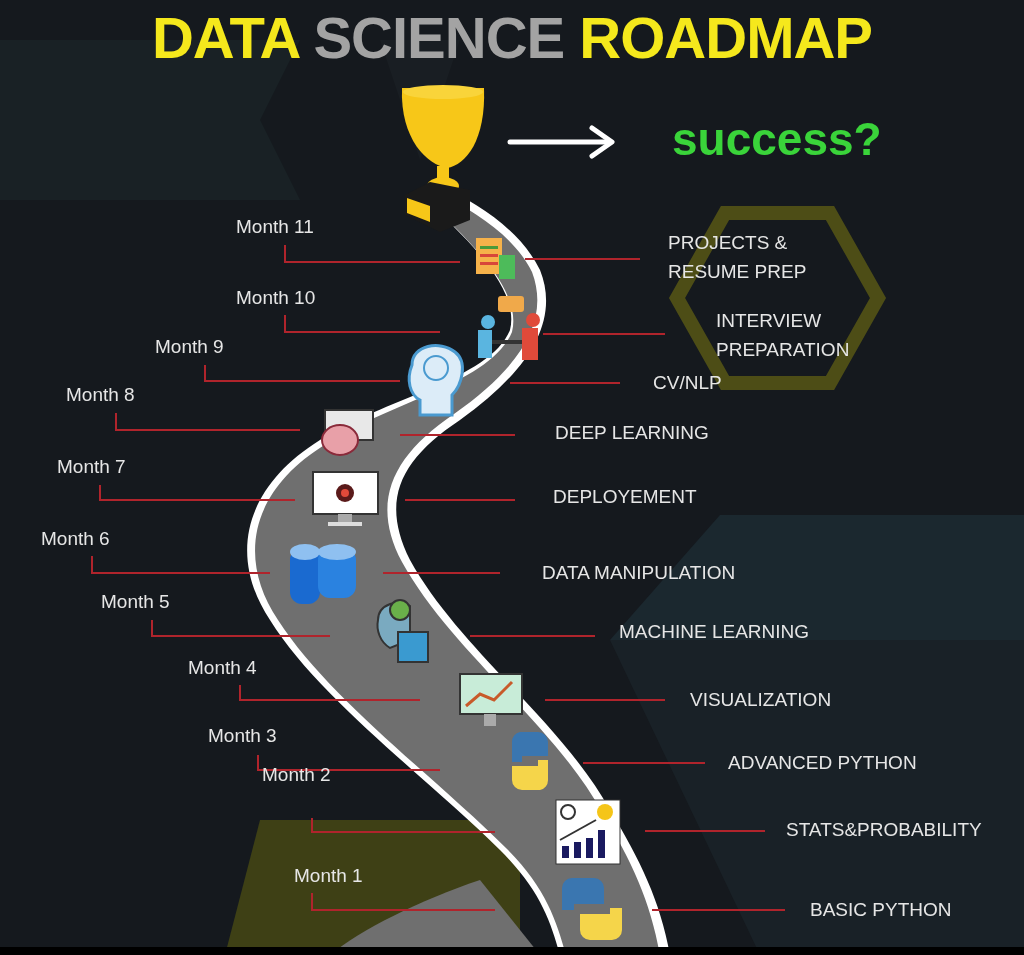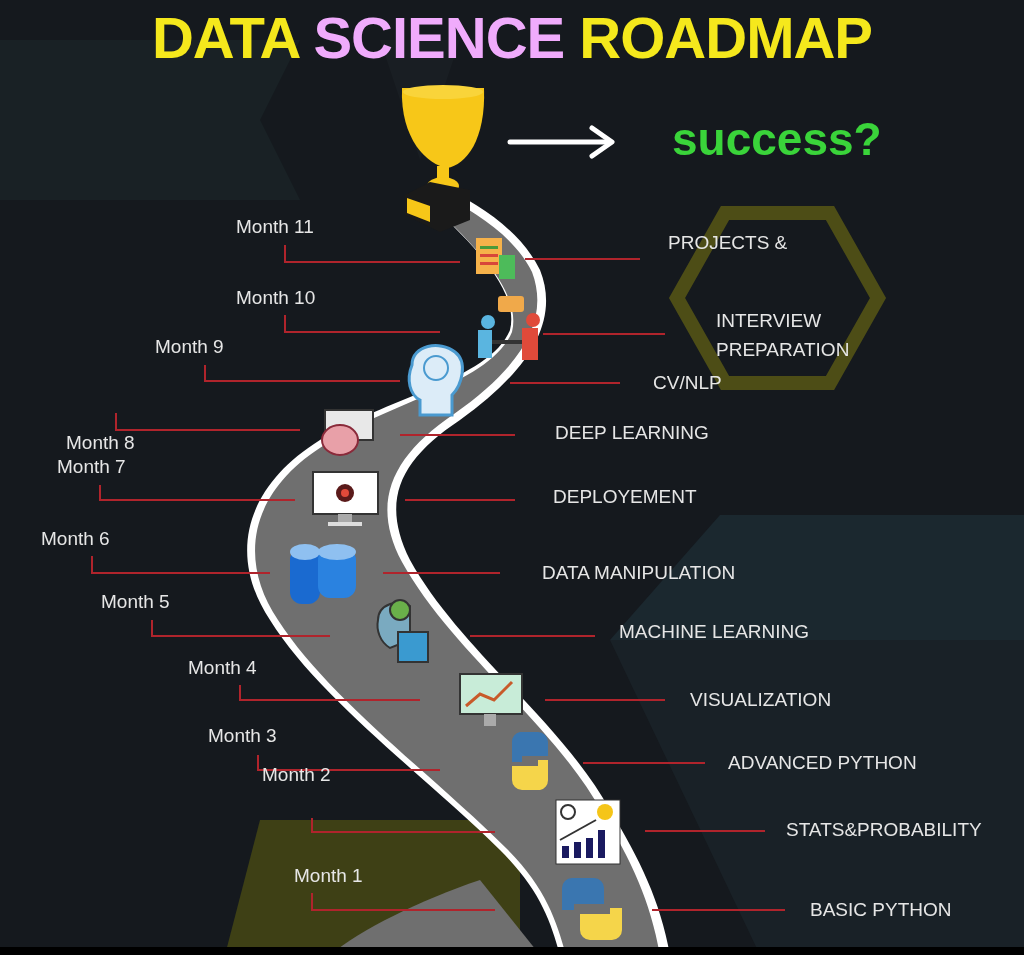--- a/index.html
+++ b/index.html
@@ -1,20 +1,20 @@
 <!DOCTYPE html>
 <html><head>
 <meta charset="utf-8">
 <style>
   html,body{margin:0;padding:0;}
   body{width:1024px;height:955px;background:#15191e;position:relative;overflow:hidden;font-family:"Liberation Sans",sans-serif;}
   .bg{position:absolute;inset:0;}
   .title{position:absolute;top:4px;left:0;width:1024px;text-align:center;font-weight:bold;font-size:58px;letter-spacing:-1px;font-family:"Liberation Sans",sans-serif;}
   .t-yellow{color:#f5e81c;}
-  .t-white{color:#f0abfc;}
+  .t-white{color:#a3a3a3;}
   .success{position:absolute;left:672px;top:112px;font-size:46px;font-weight:bold;color:#3ad43a;}
   .month{position:absolute;color:#e6e6e6;font-size:19px;}
   .topic{position:absolute;color:#e6e6e6;font-size:19px;line-height:29px;}
   .bottom-bar{position:absolute;left:0;bottom:0;width:1024px;height:8px;background:#000;}
   svg{position:absolute;left:0;top:0;}
 </style>
 </head>
 <body>
 
 <svg class="bg" width="1024" height="955" viewBox="0 0 1024 955">
@@ -157,35 +157,36 @@
 
 <div class="success">success?</div>
 
 <div class="month" style="left:262px;top:865px;margin-left:32px;">Month 1</div>
 <div class="month" style="left:262px;top:764px;">Month 2</div>
 <div class="month" style="left:208px;top:725px;">Month 3</div>
 <div class="month" style="left:188px;top:657px;">Month 4</div>
 <div class="month" style="left:101px;top:591px;">Month 5</div>
 <div class="month" style="left:41px;top:528px;">Month 6</div>
 <div class="month" style="left:57px;top:456px;">Month 7</div>
-<div class="month" style="left:66px;top:384px;margin-top:48px;">Month 8</div>
+<div class="month" style="left:66px;top:384px;">Month 8</div>
 <div class="month" style="left:155px;top:336px;">Month 9</div>
 <div class="month" style="left:236px;top:287px;">Month 10</div>
 <div class="month" style="left:236px;top:216px;">Month 11</div>
 
 <div class="topic" style="left:810px;top:895px;">BASIC PYTHON</div>
 <div class="topic" style="left:786px;top:815px;">STATS&amp;PROBABILITY</div>
 <div class="topic" style="left:728px;top:748px;">ADVANCED PYTHON</div>
 <div class="topic" style="left:690px;top:685px;">VISUALIZATION</div>
 <div class="topic" style="left:619px;top:617px;">MACHINE LEARNING</div>
 <div class="topic" style="left:542px;top:558px;">DATA MANIPULATION</div>
 <div class="topic" style="left:553px;top:482px;">DEPLOYEMENT</div>
 <div class="topic" style="left:555px;top:418px;text-align:right;">DEEP LEARNING</div>
 <div class="topic" style="left:653px;top:368px;">CV/NLP</div>
 <div class="topic" style="left:716px;top:306px;">
   <div>INTERVIEW</div>
   <div>PREPARATION</div>
 </div>
 <div class="topic" style="left:668px;top:228px;">
   <div>PROJECTS &amp;</div>
+  <div>RESUME PREP</div>
 </div>
 
 <div class="bottom-bar"></div>
 
 </body></html>

